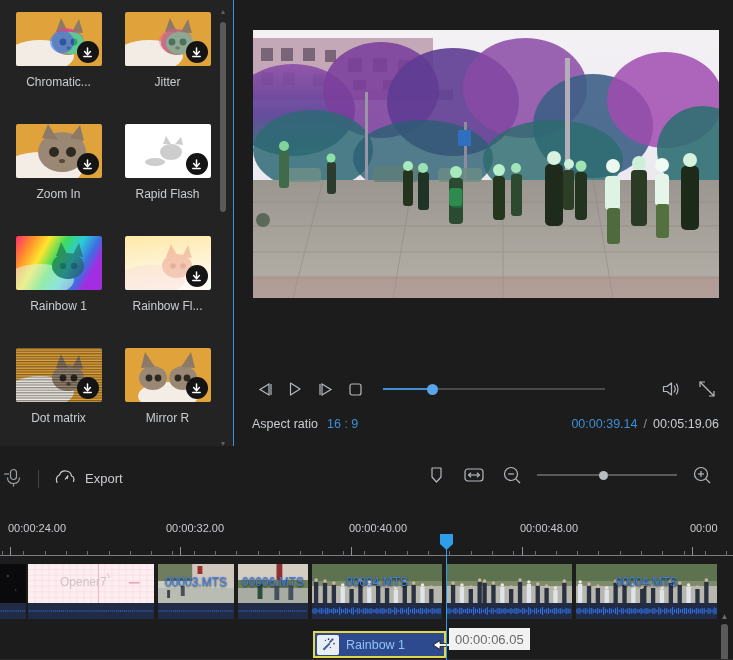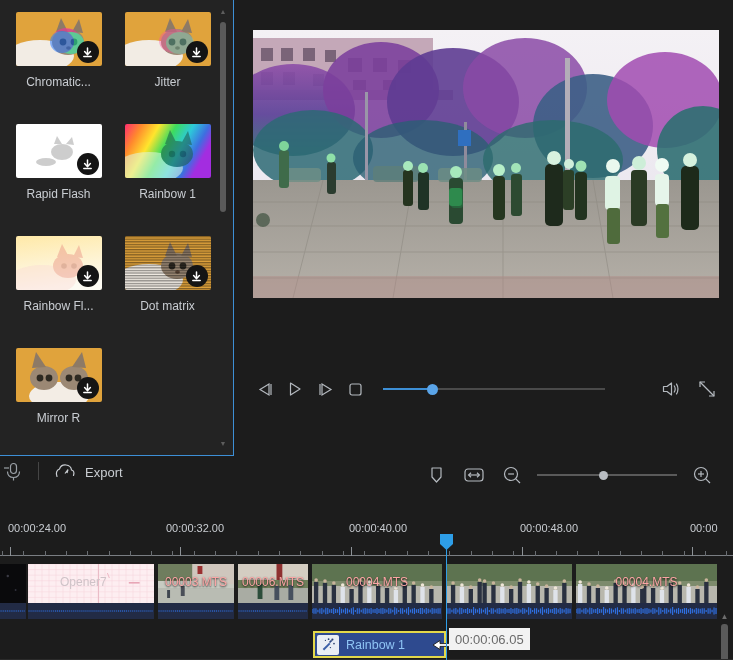--- a/index.html
+++ b/index.html
@@ -99,22 +99,22 @@
   }
   #aspect-label { color: #c9cdd2; }
   #aspect-value { color: #3d8fd6; margin-left: 9px; }
   #time-group { margin-left: auto; display: flex; align-items: center; }
   #cur-time { color: #3d8fd6; }
   #time-sep { color: #8a8f95; margin: 0 6px; }
   #tot-time { color: #c9cdd2; }
 
   
   #toolbar {
-    position: absolute; left: 0; top: 462px; width: 733px; height: 42px;
-    background: #1c1c1c; display: flex; align-items: flex-start;
+    position: absolute; left: 0; top: 446px; width: 733px; height: 42px;
+    background: #1c1c1c; display: flex; align-items: flex-end;
   }
   #mic-icon { margin-left: -4px; width: 34px; display: flex; justify-content: center; color: #9aa0a6; }
   #tb-divider { width: 1px; height: 18px; background: #454545; margin: 0 15px 0 8px; }
   #export-btn { display: flex; align-items: center; gap: 9px; color: #c9cdd2; }
   #export-label { font-size: 13px; }
   #tb-right { margin-left: auto; display: flex; align-items: center; padding-right: 12px; }
   .tb-ico { width: 38px; height: 26px; display: flex; align-items: center; justify-content: center; color: #b4b9bf; }
   #zoom-slider { position: relative; width: 140px; height: 14px; margin: 0 6px; display: flex; align-items: center; }
   #zoom-track { position: absolute; left: 0; right: 0; height: 2px; background: #5a5a5a; }
   #zoom-knob  { position: absolute; left: 44%; width: 9px; height: 9px; border-radius: 50%; background: #b9bdc2; }
@@ -133,21 +133,21 @@
   #video-track { position: absolute; left: 0; top: 8px; width: 719px; height: 55px; }
   .clip {
     position: absolute; top: 0; height: 55px; overflow: hidden;
     border-right: 2px solid #1c1c1c; background: #27304a;
   }
   .clip-video { position: absolute; left: 0; top: 0; right: 0; height: 39px; overflow: hidden; }
   .clip-video svg { display: block; width: 100%; height: 100%; }
   .clip-audio { position: absolute; left: 0; bottom: 0; right: 0; height: 16px; background: #222b45; }
   .clip-audio svg { display: block; width: 100%; height: 100%; }
   .clip-name {
-    position: absolute; left: 5px; top: 11px; font-size: 12px; color: #fca5a5;
+    position: absolute; left: 5px; top: 11px; font-size: 12px; color: #3b82f6;
     text-shadow: 0 1px 2px rgba(0,0,0,.85); white-space: nowrap; pointer-events: none;
   }
   .clip-name.centered { left: 0; right: 0; text-align: center; }
 
   
   #effect-clip {
     position: absolute; left: 313px; top: 75px; width: 133px; height: 27px;
     background: #2e4a8f; border: 2px solid #e3d84a; display: flex; align-items: center;
   }
   #effect-icon-box {
@@ -224,20 +224,39 @@
       <ellipse cx="55" cy="31" rx="14" ry="11" fill="#7fd9c0"></ellipse>
               </g>
             </svg><div class="dl-badge">
               <svg width="13" height="13" viewBox="0 0 13 13" fill="none" stroke="#fff" stroke-width="1.5" stroke-linecap="round">
                 <line x1="6.5" y1="2" x2="6.5" y2="8"></line>
                 <path d="M3.6 5.6 L6.5 8.6 L9.4 5.6"></path>
                 <line x1="2.8" y1="10.6" x2="10.2" y2="10.6"></line>
               </svg>
             </div></div>
           <div class="effect-label">Jitter</div>
+        </div>
+        <div class="effect-cell">
+          <div class="thumb-wrap"><svg viewBox="0 0 86 54" preserveAspectRatio="none">
+      <rect width="86" height="54" fill="#e0a33c"></rect>
+      <ellipse cx="26" cy="46" rx="40" ry="18" fill="#f3ede5"></ellipse>
+      <ellipse cx="46" cy="28" rx="24" ry="20" fill="#9b8874"></ellipse>
+      <path d="M26 14 L32 0 L42 16 Z" fill="#8d7a66"></path>
+      <path d="M54 14 L64 1 L68 17 Z" fill="#8d7a66"></path>
+      <circle cx="38" cy="28" r="5" fill="#2e2a22"></circle>
+              <circle cx="55" cy="28" r="5" fill="#2e2a22"></circle>
+      <ellipse cx="46" cy="37" rx="3" ry="2" fill="#5c4636"></ellipse>
+            </svg><div class="dl-badge">
+              <svg width="13" height="13" viewBox="0 0 13 13" fill="none" stroke="#fff" stroke-width="1.5" stroke-linecap="round">
+                <line x1="6.5" y1="2" x2="6.5" y2="8"></line>
+                <path d="M3.6 5.6 L6.5 8.6 L9.4 5.6"></path>
+                <line x1="2.8" y1="10.6" x2="10.2" y2="10.6"></line>
+              </svg>
+            </div></div>
+          <div class="effect-label">Zoom In</div>
         </div>
         <div class="effect-cell">
           <div class="thumb-wrap"><svg viewBox="0 0 86 54" preserveAspectRatio="none">
       <rect width="86" height="54" fill="#ffffff"></rect>
       <g opacity="0.33" fill="#6b6b6b">
         <ellipse cx="46" cy="28" rx="11" ry="8"></ellipse>
                 <circle cx="41" cy="27" r="2"></circle>
                 <circle cx="52" cy="27" r="2"></circle>
         <path d="M38 20 L41 12 L46 20 Z"></path>
                 <path d="M50 20 L56 13 L58 21 Z"></path>
@@ -537,20 +556,29 @@
       </div>
       <div class="tbtn right-icon">
         <svg width="18" height="18" viewBox="0 0 18 18" fill="none" stroke="#b4b9bf" stroke-width="1.2">
           <path d="M2 2 L16 16"></path>
             <path d="M2 7 L2 2 L7 2"></path>
             <path d="M16 11 L16 16 L11 16"></path>
         </svg>
       </div>
     </div>
 
+    <div id="meta-row">
+      <span id="aspect-label">Aspect ratio</span>
+      <span id="aspect-value">16 : 9</span>
+      <span id="time-group">
+        <span id="cur-time">00:00:39.14</span>
+        <span id="time-sep">/</span>
+        <span id="tot-time">00:05:19.06</span>
+      </span>
+    </div>
   </div>
 
   <div id="toolbar">
     <div id="mic-icon">
       <svg width="18" height="20" viewBox="0 0 18 20" fill="none" stroke="#9aa0a6" stroke-width="1.2">
         <rect x="6.5" y="1.5" width="6" height="10" rx="3"></rect>
         <path d="M3.5 9.5 Q3.5 15.5 9.5 15.5 Q15.5 15.5 15.5 9.5"></path>
         <line x1="9.5" y1="15.5" x2="9.5" y2="18.5"></line>
         <line x1="0" y1="6" x2="5" y2="6"></line>
       </svg>

